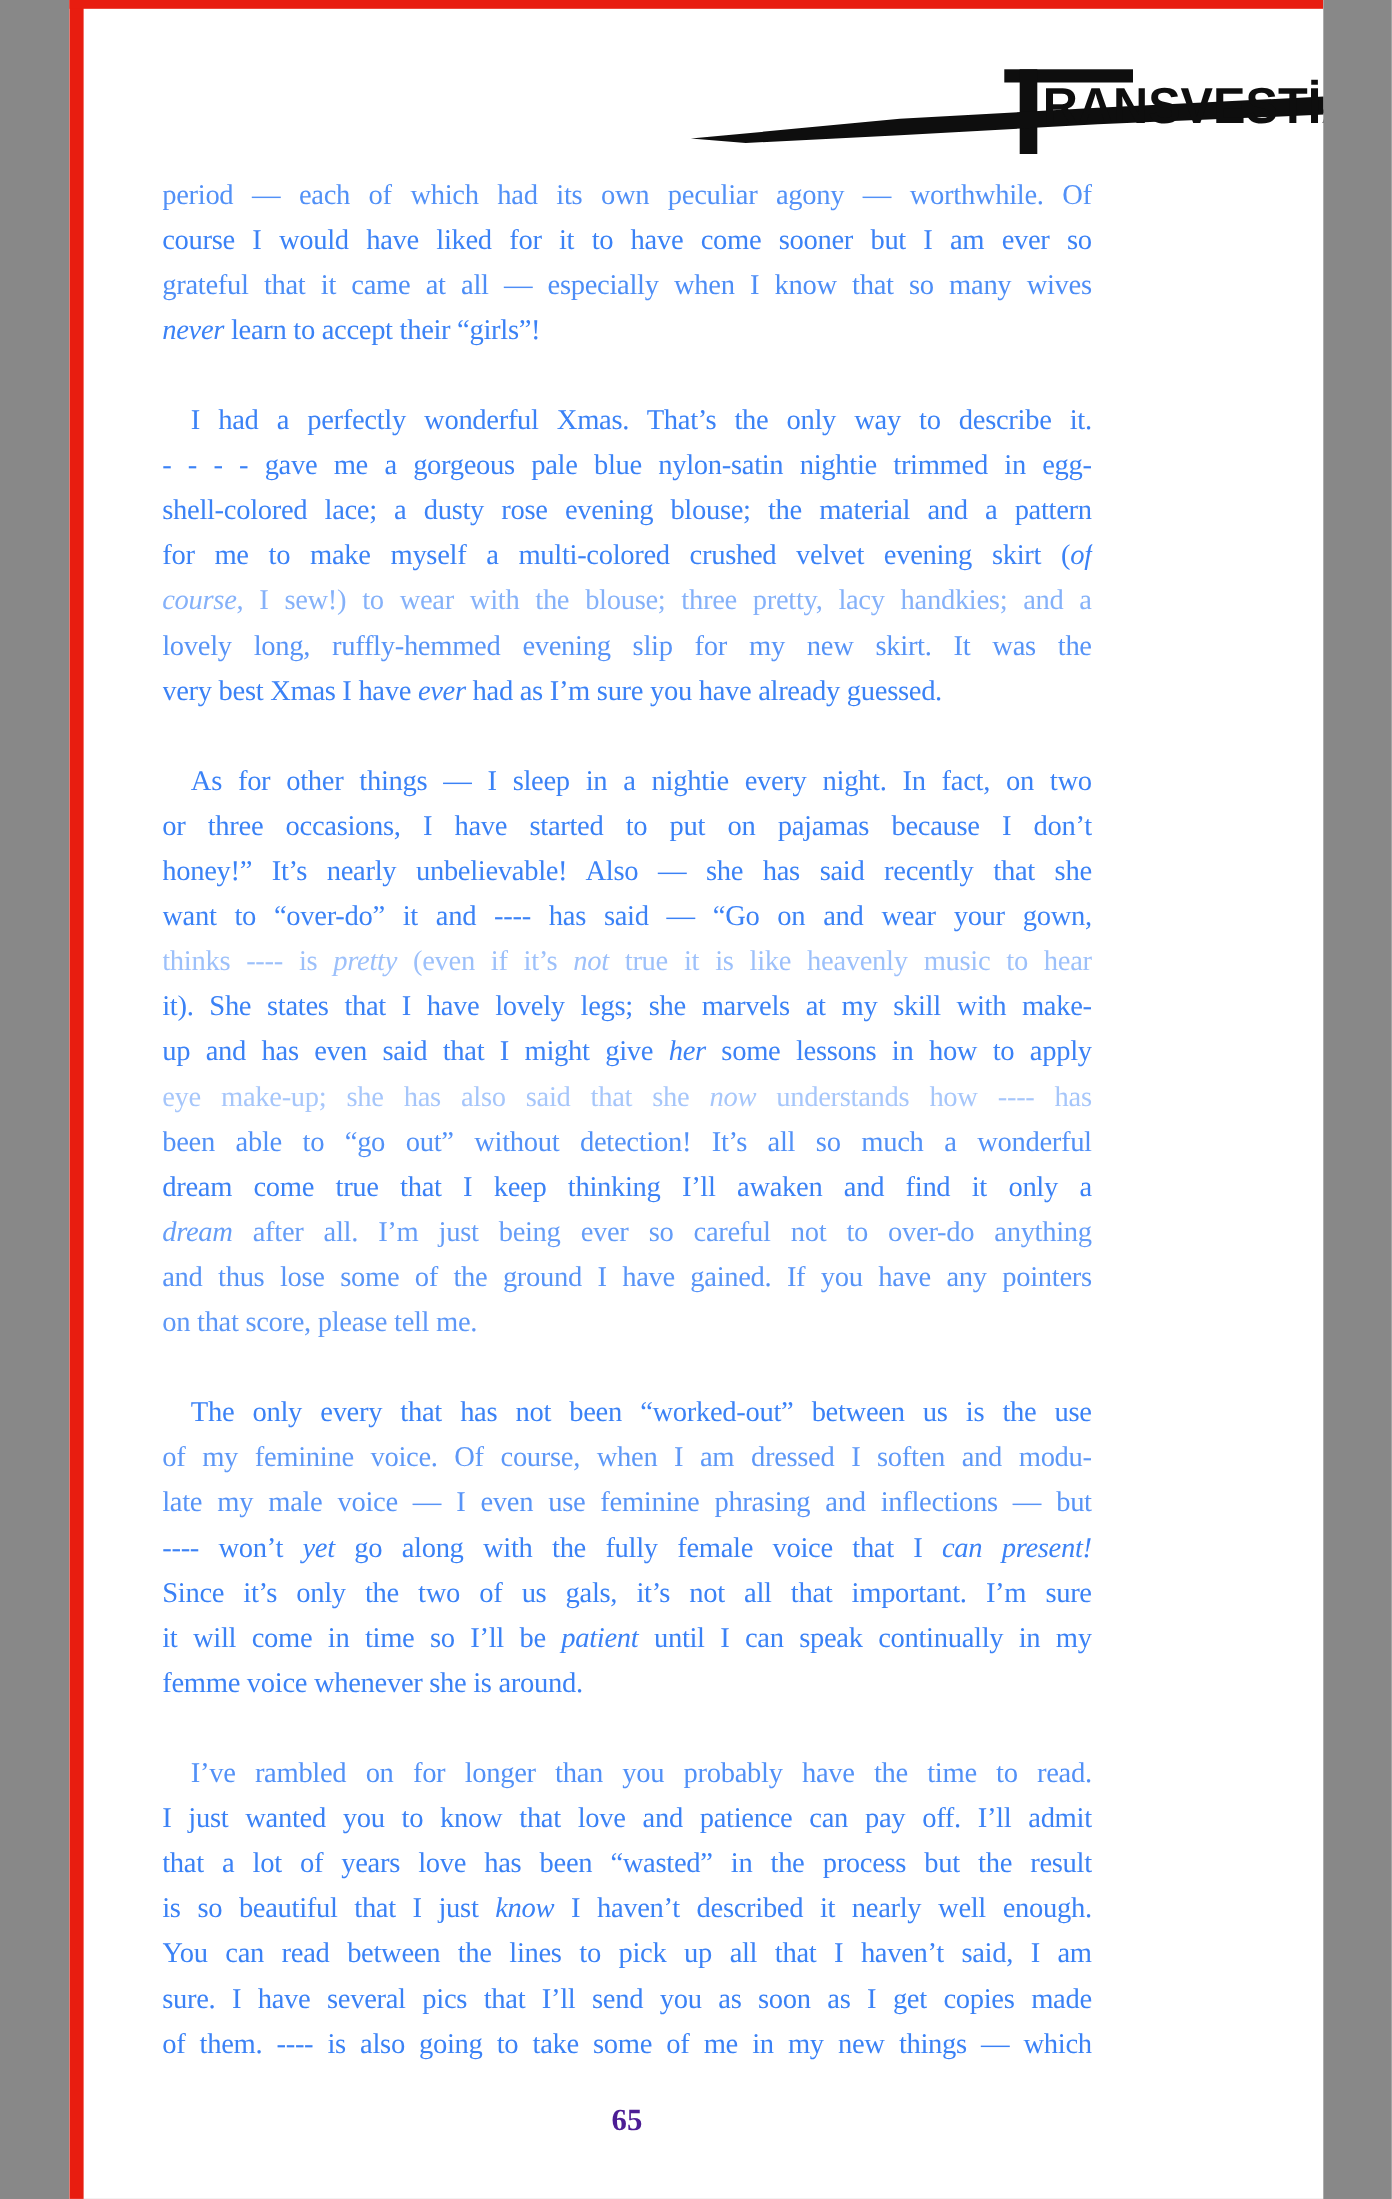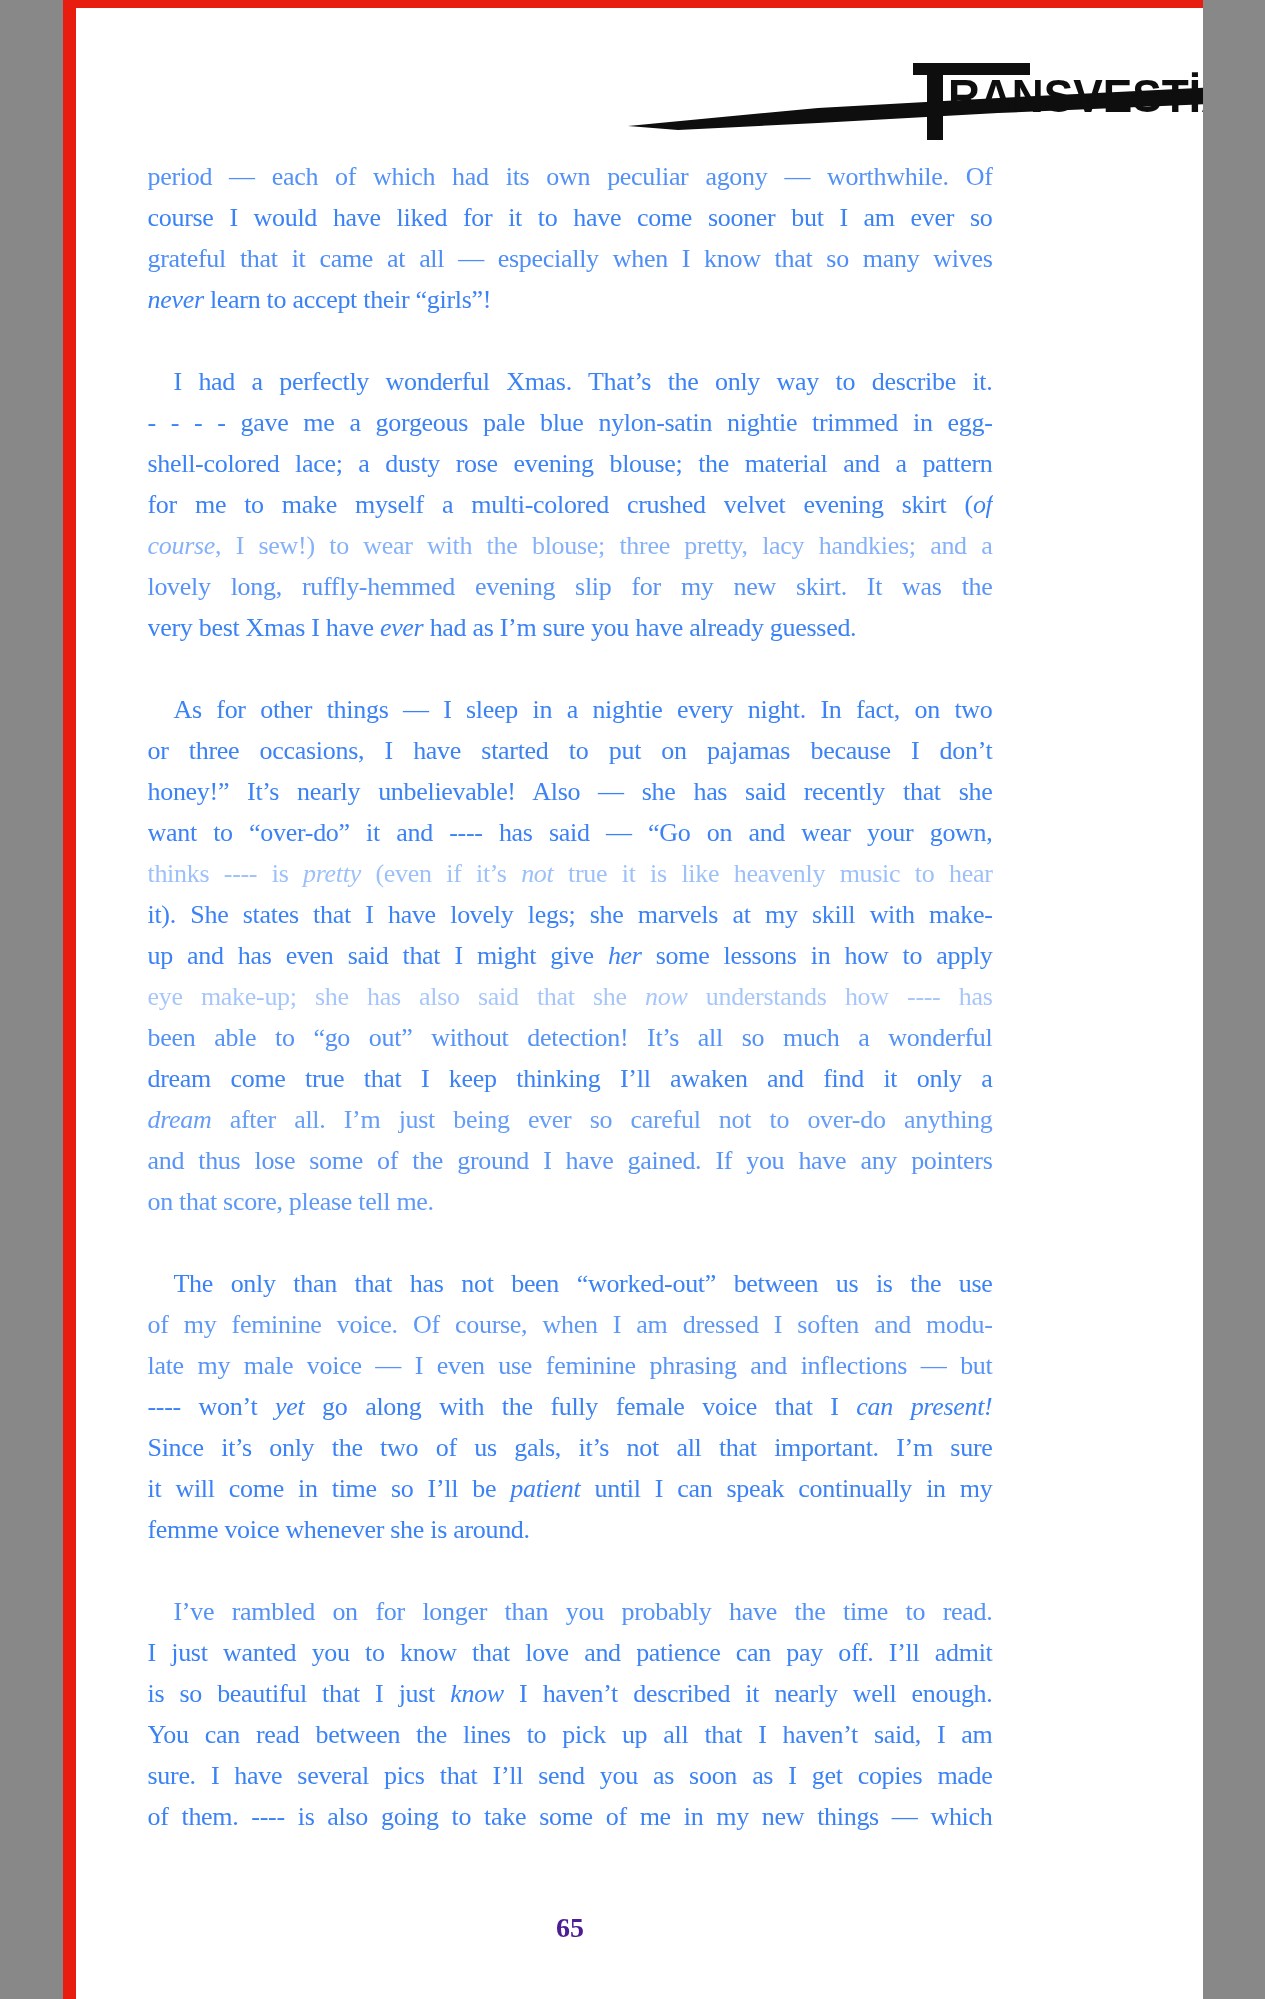--- a/index.html
+++ b/index.html
@@ -87,31 +87,32 @@
         <div class="line">it). She states that I have lovely legs; she marvels at my skill with make-</div>
         <div class="line">up and has even said that I might give <em>her</em> some lessons in how to apply</div>
         <div class="line" style="opacity: 0.45; filter: blur(0.5px);">eye make-up; she has also said that she <em>now</em> understands how ---- has</div>
         <div class="line" style="opacity: 0.88;">been able to “go out” without detection! It’s all so much a wonderful</div>
         <div class="line">dream come true that I keep thinking I’ll awaken and find it only a</div>
         <div class="line" style="opacity: 0.78;"><em>dream</em> after all. I’m just being ever so careful not to over-do anything</div>
         <div class="line" style="opacity: 0.85;">and thus lose some of the ground I have gained. If you have any pointers</div>
         <div class="line last" style="opacity: 0.82;">on that score, please tell me.</div>
       </div>
       <div class="para indent">
-        <div class="line">The only than that has not been “worked-out” between us is the use</div>
+        <div class="line">The only every that has not been “worked-out” between us is the use</div>
         <div class="line" style="opacity: 0.82;">of my feminine voice. Of course, when I am dressed I soften and modu-</div>
         <div class="line" style="opacity: 0.85;">late my male voice — I even use feminine phrasing and inflections — but</div>
         <div class="line">---- won’t <em>yet</em> go along with the fully female voice that I <em>can present!</em></div>
         <div class="line">Since it’s only the two of us gals, it’s not all that important. I’m sure</div>
         <div class="line">it will come in time so I’ll be <em>patient</em> until I can speak continually in my</div>
         <div class="line last">femme voice whenever she is around.</div>
       </div>
       <div class="para indent">
         <div class="line" style="opacity: 0.88;">I’ve rambled on for longer than you probably have the time to read.</div>
         <div class="line">I just wanted you to know that love and patience can pay off. I’ll admit</div>
+        <div class="line">that a lot of years love has been “wasted” in the process but the result</div>
         <div class="line">is so beautiful that I just <em>know</em> I haven’t described it nearly well enough.</div>
         <div class="line">You can read between the lines to pick up all that I haven’t said, I am</div>
         <div class="line">sure. I have several pics that I’ll send you as soon as I get copies made</div>
         <div class="line">of them. ---- is also going to take some of me in my new things — which</div>
       </div>
     </main>
 
   <div class="page-number">65</div>
 
 </div>

